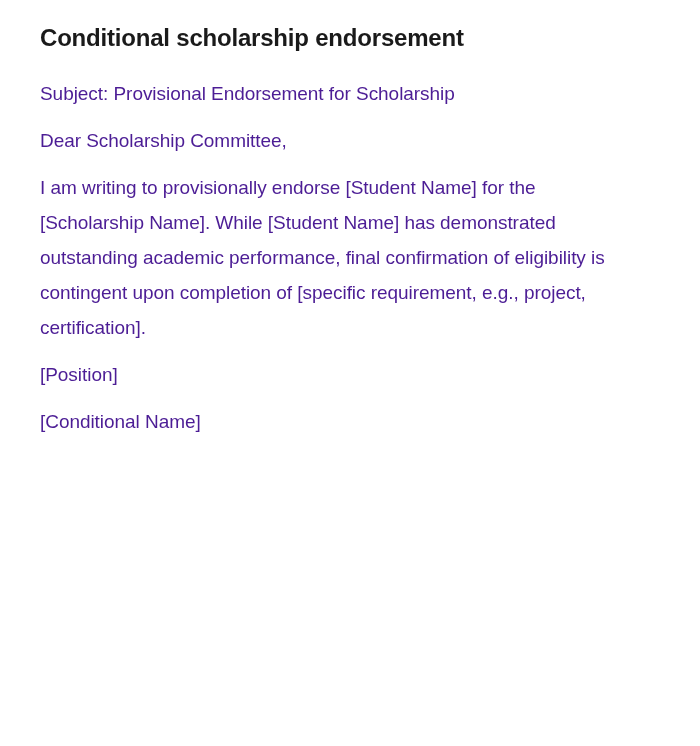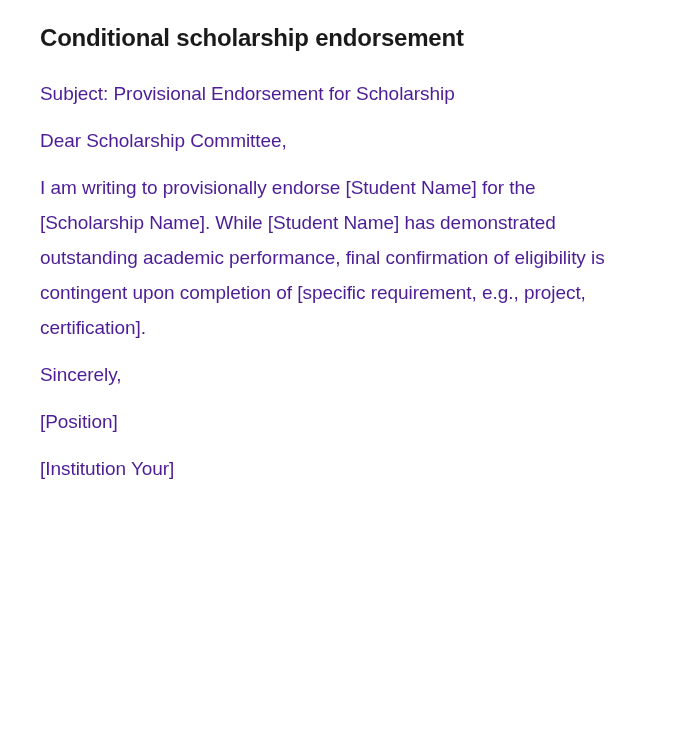--- a/index.html
+++ b/index.html
@@ -71,21 +71,20 @@
 
   <div class="doc-body">
 
     <p class="para first">Subject: Provisional Endorsement for Scholarship</p>
 
     <p class="para">Dear Scholarship Committee,</p>
 
     <p class="para">I am writing to provisionally endorse [Student Name] for the [Scholarship Name]. While [Student Name] has demonstrated outstanding academic performance, final confirmation of eligibility is contingent upon completion of [specific requirement, e.g., project, certification].</p>
 
 
-    <p class="para">Sincerely,</p>
 
 
     <p class="para">[Position]</p>
 
-    <p class="para">[Institution Your]</p>
+    <p class="para">[Conditional Name]</p>
 
   </div>
 </div>
 
 </body></html>

